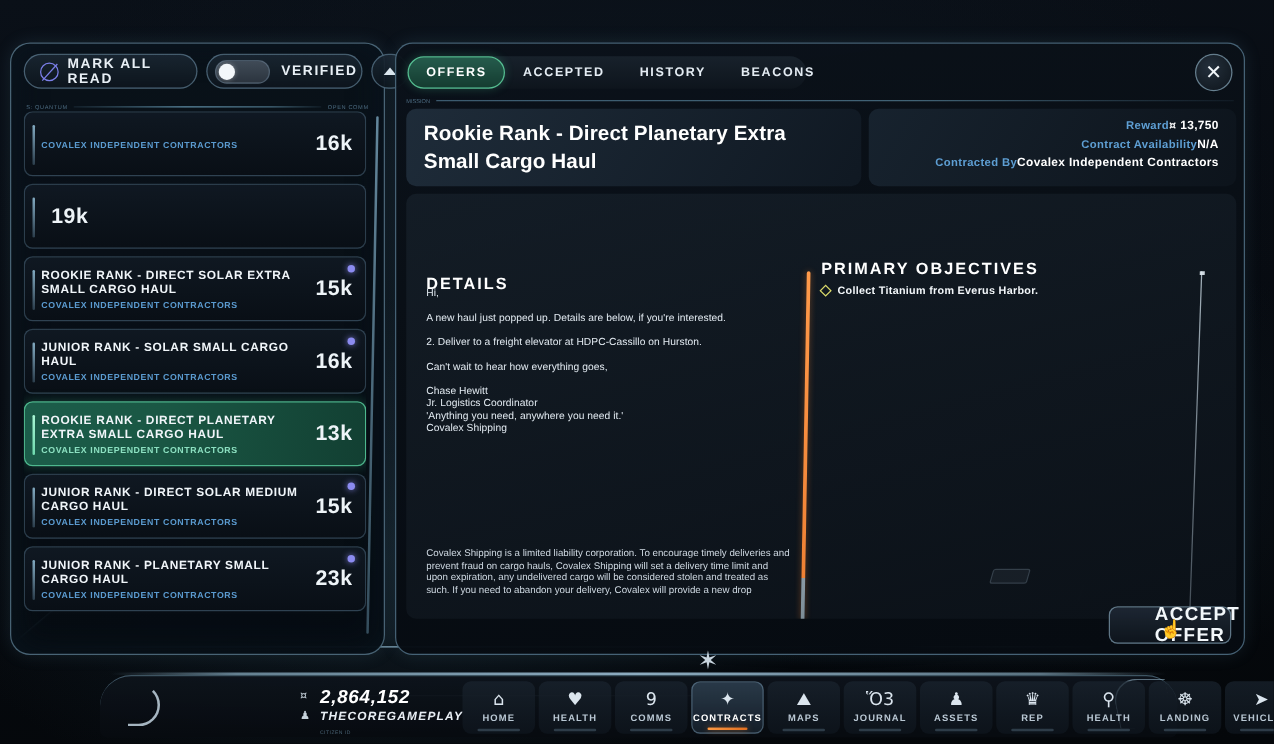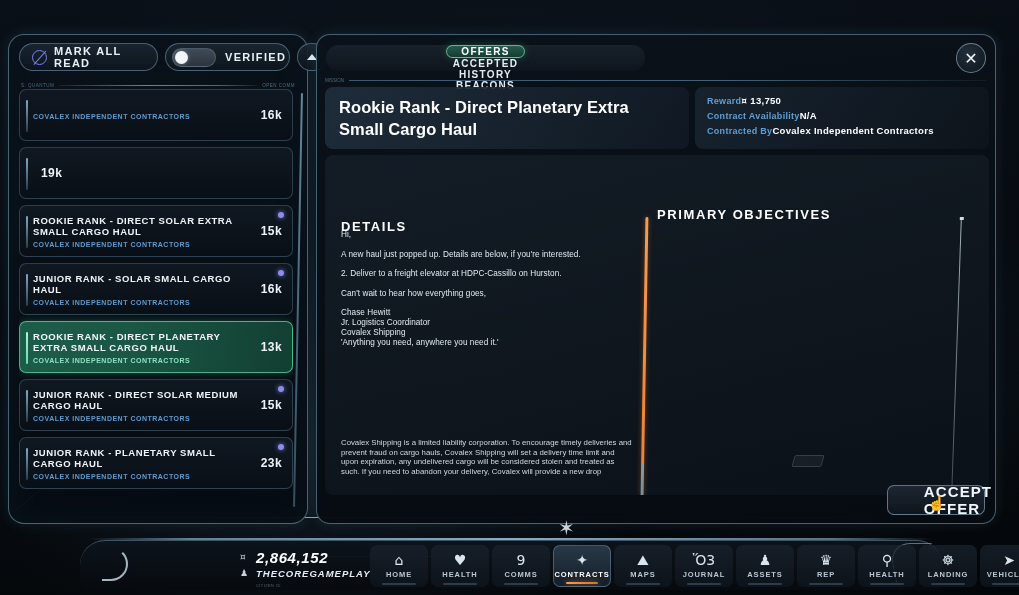--- a/index.html
+++ b/index.html
@@ -147,21 +147,21 @@
     text-transform: uppercase;
   }
   .mi-sub {
     color: #5b9bd0;
     font-size: 7px; font-weight: bold;
     letter-spacing: 0.5px; margin-top: 3px;
     text-transform: uppercase;
   }
   .mission-item.selected .mi-sub { color: #8ce0c1; }
   .mi-reward {
-    color: #eef4f8; font-size: 12px; font-weight: bold;
+    color: #eef4f8; font-size: 17px; font-weight: bold;
     letter-spacing: .4px; margin-left: 8px; flex: none;
   }
   .mi-dot {
     position: absolute; right: 8px; top: 6px;
     width: 6px; height: 6px; border-radius: 50%;
     background: #8b8bf0;
     box-shadow: 0 0 5px rgba(139,139,240,0.85);
   }
 
   #list-scroll-track {
@@ -182,21 +182,21 @@
     background: linear-gradient(172deg, rgba(11,18,26,0.96), rgba(6,11,17,0.98));
     box-shadow: 0 0 14px rgba(110,165,195,0.13);
     overflow: hidden;
   }
 
   #tabbar {
     position: absolute; left: 9px; top: 10px;
     height: 26px; width: 319px;
     border-radius: 13px;
     background: linear-gradient(180deg, rgba(26,36,46,0.85), rgba(14,21,29,0.9));
-    display: flex; align-items: center; flex-direction: column;
+    display: flex; align-items: center;
   }
   .tab {
     height: 26px;
     display: flex; align-items: center; justify-content: center;
     color: #e4ecf3;
     font-size: 10px; font-weight: bold; letter-spacing: 1.3px;
     padding: 0 14px;
   }
   .tab.active {
     background: linear-gradient(180deg, rgba(38,95,78,0.95), rgba(22,62,50,0.95));
@@ -239,21 +239,21 @@
   }
 
   #info-card {
     position: absolute; left: 378px; top: 52px;
     width: 294px; height: 62px;
     border-radius: 8px;
     background: linear-gradient(120deg, rgba(24,36,48,0.92), rgba(13,20,28,0.95));
     padding: 8px 14px 8px 12px;
   }
   .info-row {
-    display: flex; justify-content: flex-start; align-items: baseline;
+    display: flex; justify-content: flex-end; align-items: baseline;
     height: 15px;
   }
   .info-label { color: #5e9fd4; font-size: 9px; font-weight: bold; letter-spacing: .3px; }
   .info-value { color: #ffffff; font-size: 9.5px; font-weight: bold; letter-spacing: .3px; }
   .uec { font-family: "DejaVu Sans", sans-serif; font-size: 9px; }
 
   #content-area {
     position: absolute; left: 8px; top: 120px;
     width: 664px; height: 340px;
     border-radius: 8px;
@@ -585,27 +585,31 @@
     <div id="details-scroll-track"></div>
     <div id="obj-scroll-track"></div>
 
     <div id="details-body">
       <p>Hi,</p>
       <p>A new haul just popped up. Details are below, if you're interested.</p>
       <p>2. Deliver to a freight elevator at HDPC-Cassillo on Hurston.</p>
       <p>Can't wait to hear how everything goes,</p>
       <p class="tight">Chase Hewitt</p>
       <p class="tight">Jr. Logistics Coordinator</p>
+      <p class="tight">'Anything you need, anywhere you need it.'</p>
       <p class="tight">Covalex Shipping</p>
-      <p class="tight">'Anything you need, anywhere you need it.'</p>
     </div>
 
     <div id="legal-body">Covalex Shipping is a limited liability corporation. To encourage timely deliveries and prevent fraud on cargo hauls, Covalex Shipping will set a delivery time limit and upon expiration, any undelivered cargo will be considered stolen and treated as such. If you need to abandon your delivery, Covalex will provide a new drop</div>
 
     <div id="objectives-body">
+        <div class="obj-row">
+          <span class="diamond"></span>
+          <span class="obj-text">Collect Titanium from Everus Harbor.</span>
+        </div>
       </div>
 
     <div id="ghost-shape"></div>
   </div>
 
   <div id="accept-offer">
     <span>ACCEPT OFFER</span>
   </div>
 </div>
 

